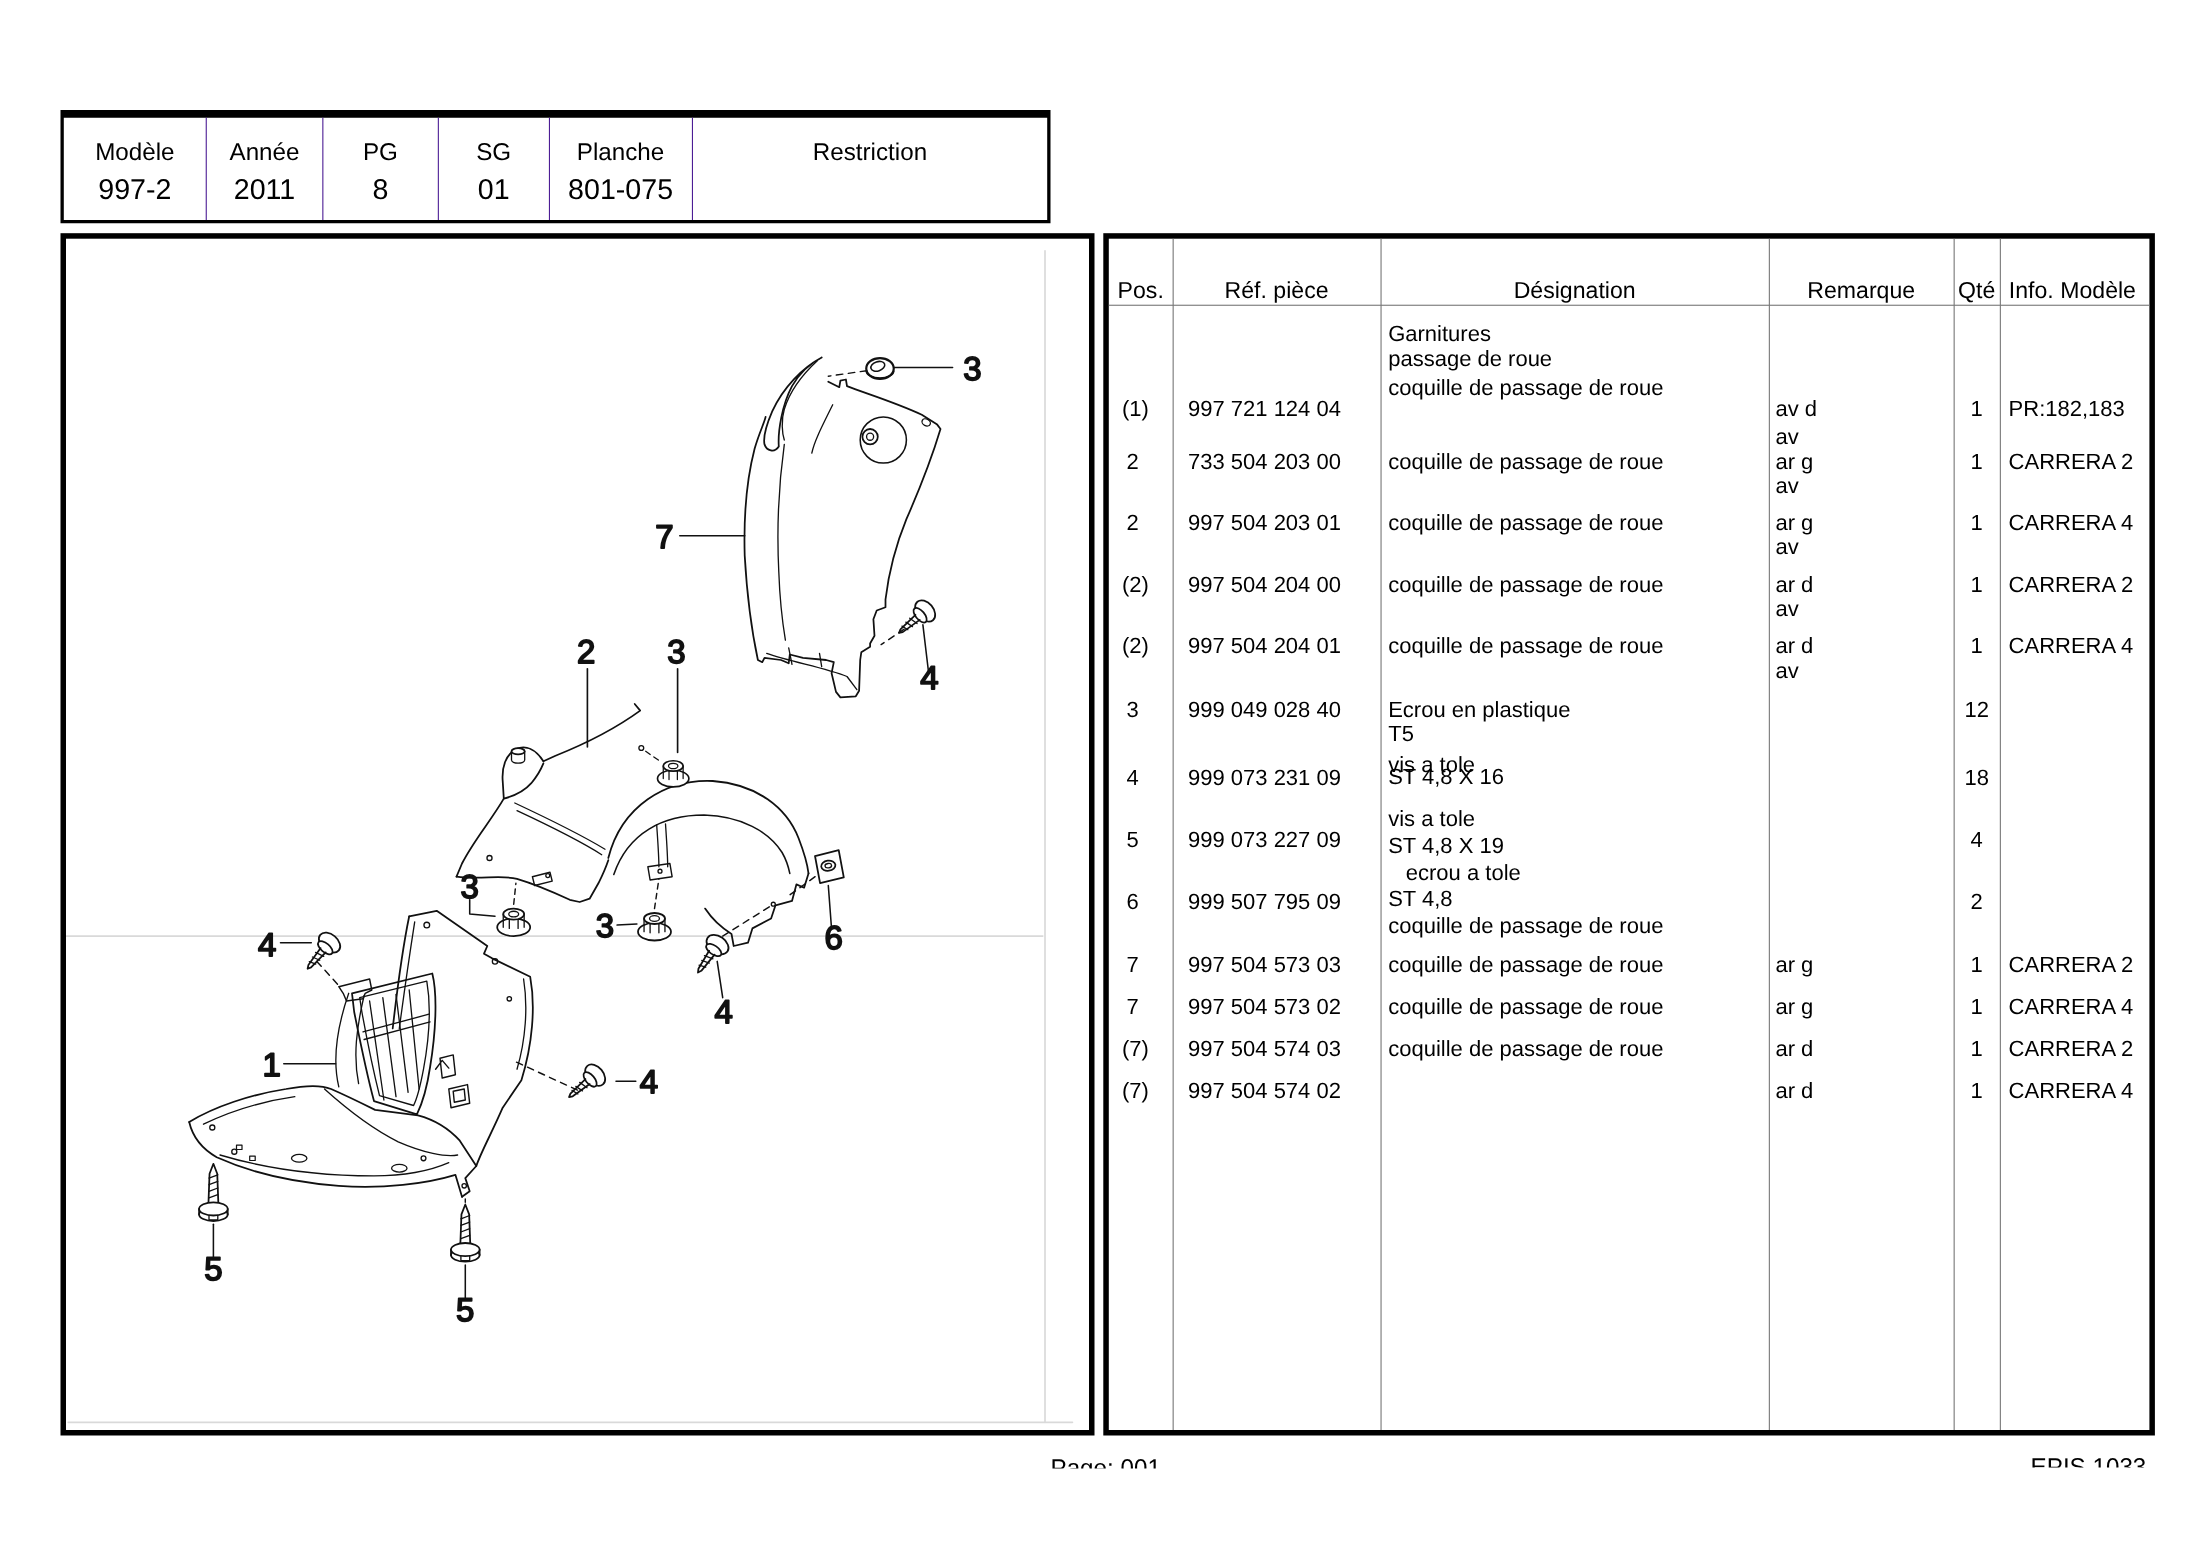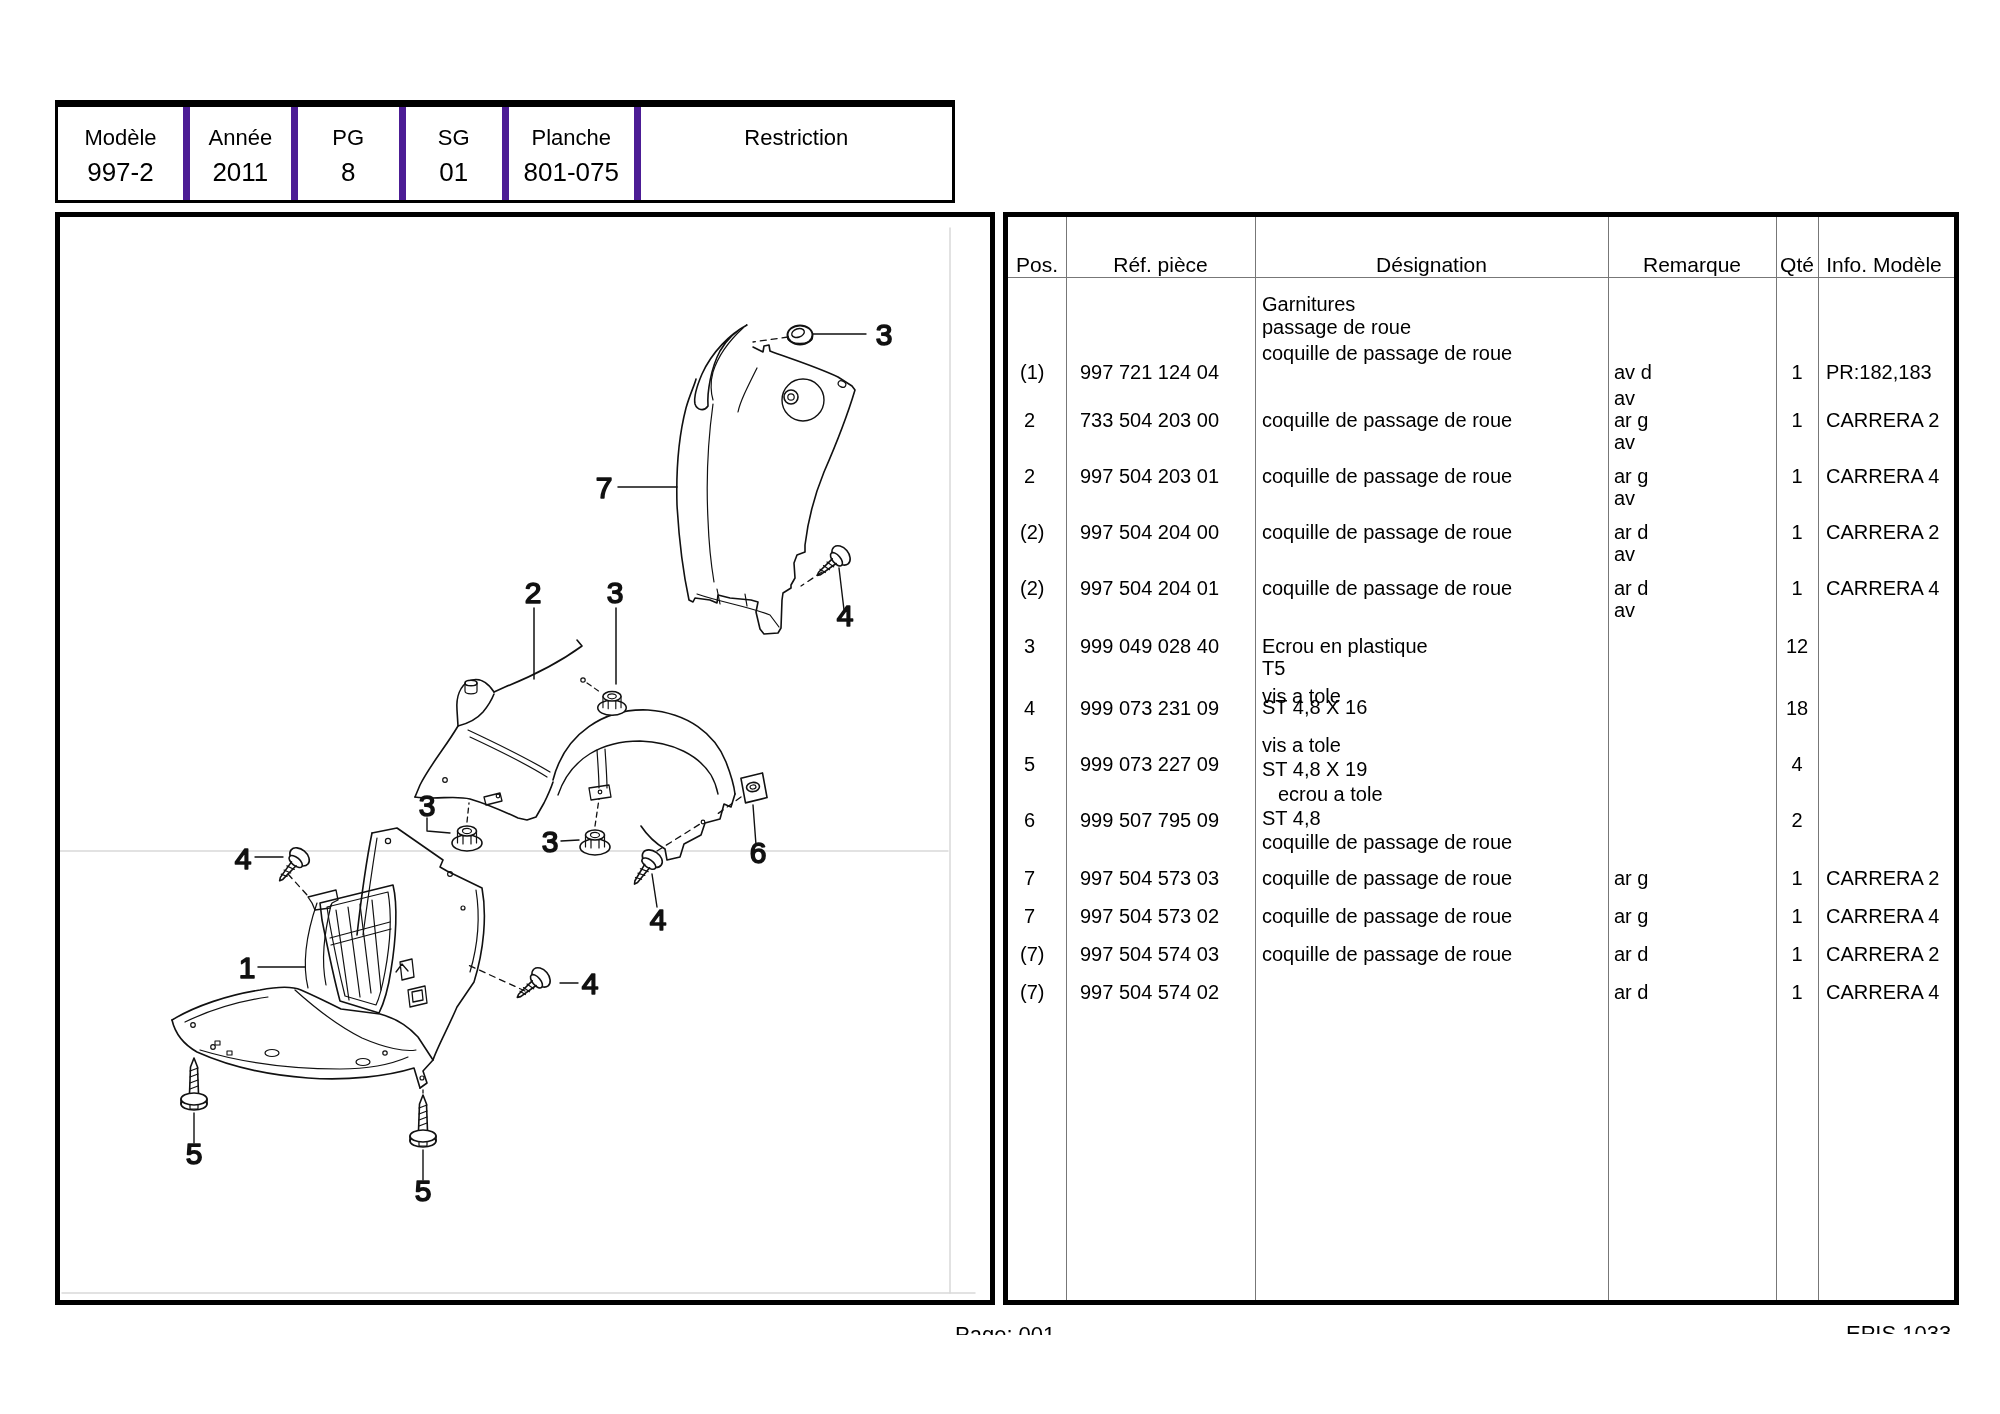--- a/index.html
+++ b/index.html
@@ -1,21 +1,21 @@
 <!DOCTYPE html>
 <html><head>
 <meta charset="utf-8">
 <style>
   html,body{margin:0;padding:0;background:#fff;}
   .page{position:relative;width:2000px;height:1414px;background:#fff;overflow:hidden;
         font-family:"Liberation Sans", sans-serif;color:#000;}
   
   .hdrbox{position:absolute;left:55px;top:100px;width:900px;height:103px;
           border:3px solid #000;border-top:7px solid #000;display:flex;box-sizing:border-box;}
-  .hcol{height:100%;border-right:7px solid #4c1d95;position:relative;}
+  .hcol{height:100%;border-right:1px solid #4c1d95;position:relative;}
   .hcol:last-child{border-right:none;}
   .hlabel{position:absolute;top:18px;left:0;width:100%;text-align:center;font-size:22px;}
   .hvalue{position:absolute;top:50px;left:0;width:100%;text-align:center;font-size:26px;}
   
   .dpanel{position:absolute;left:55px;top:212px;width:940px;height:1093px;
           border:5px solid #000;box-sizing:border-box;}
   .tpanel{position:absolute;left:1003px;top:212px;width:956px;height:1093px;
           border:5px solid #000;box-sizing:border-box;}
   .vdiv{position:absolute;top:0;bottom:0;width:1px;background:#777;}
   .hdrline{position:absolute;left:0;right:0;top:60px;height:1px;background:#777;}

